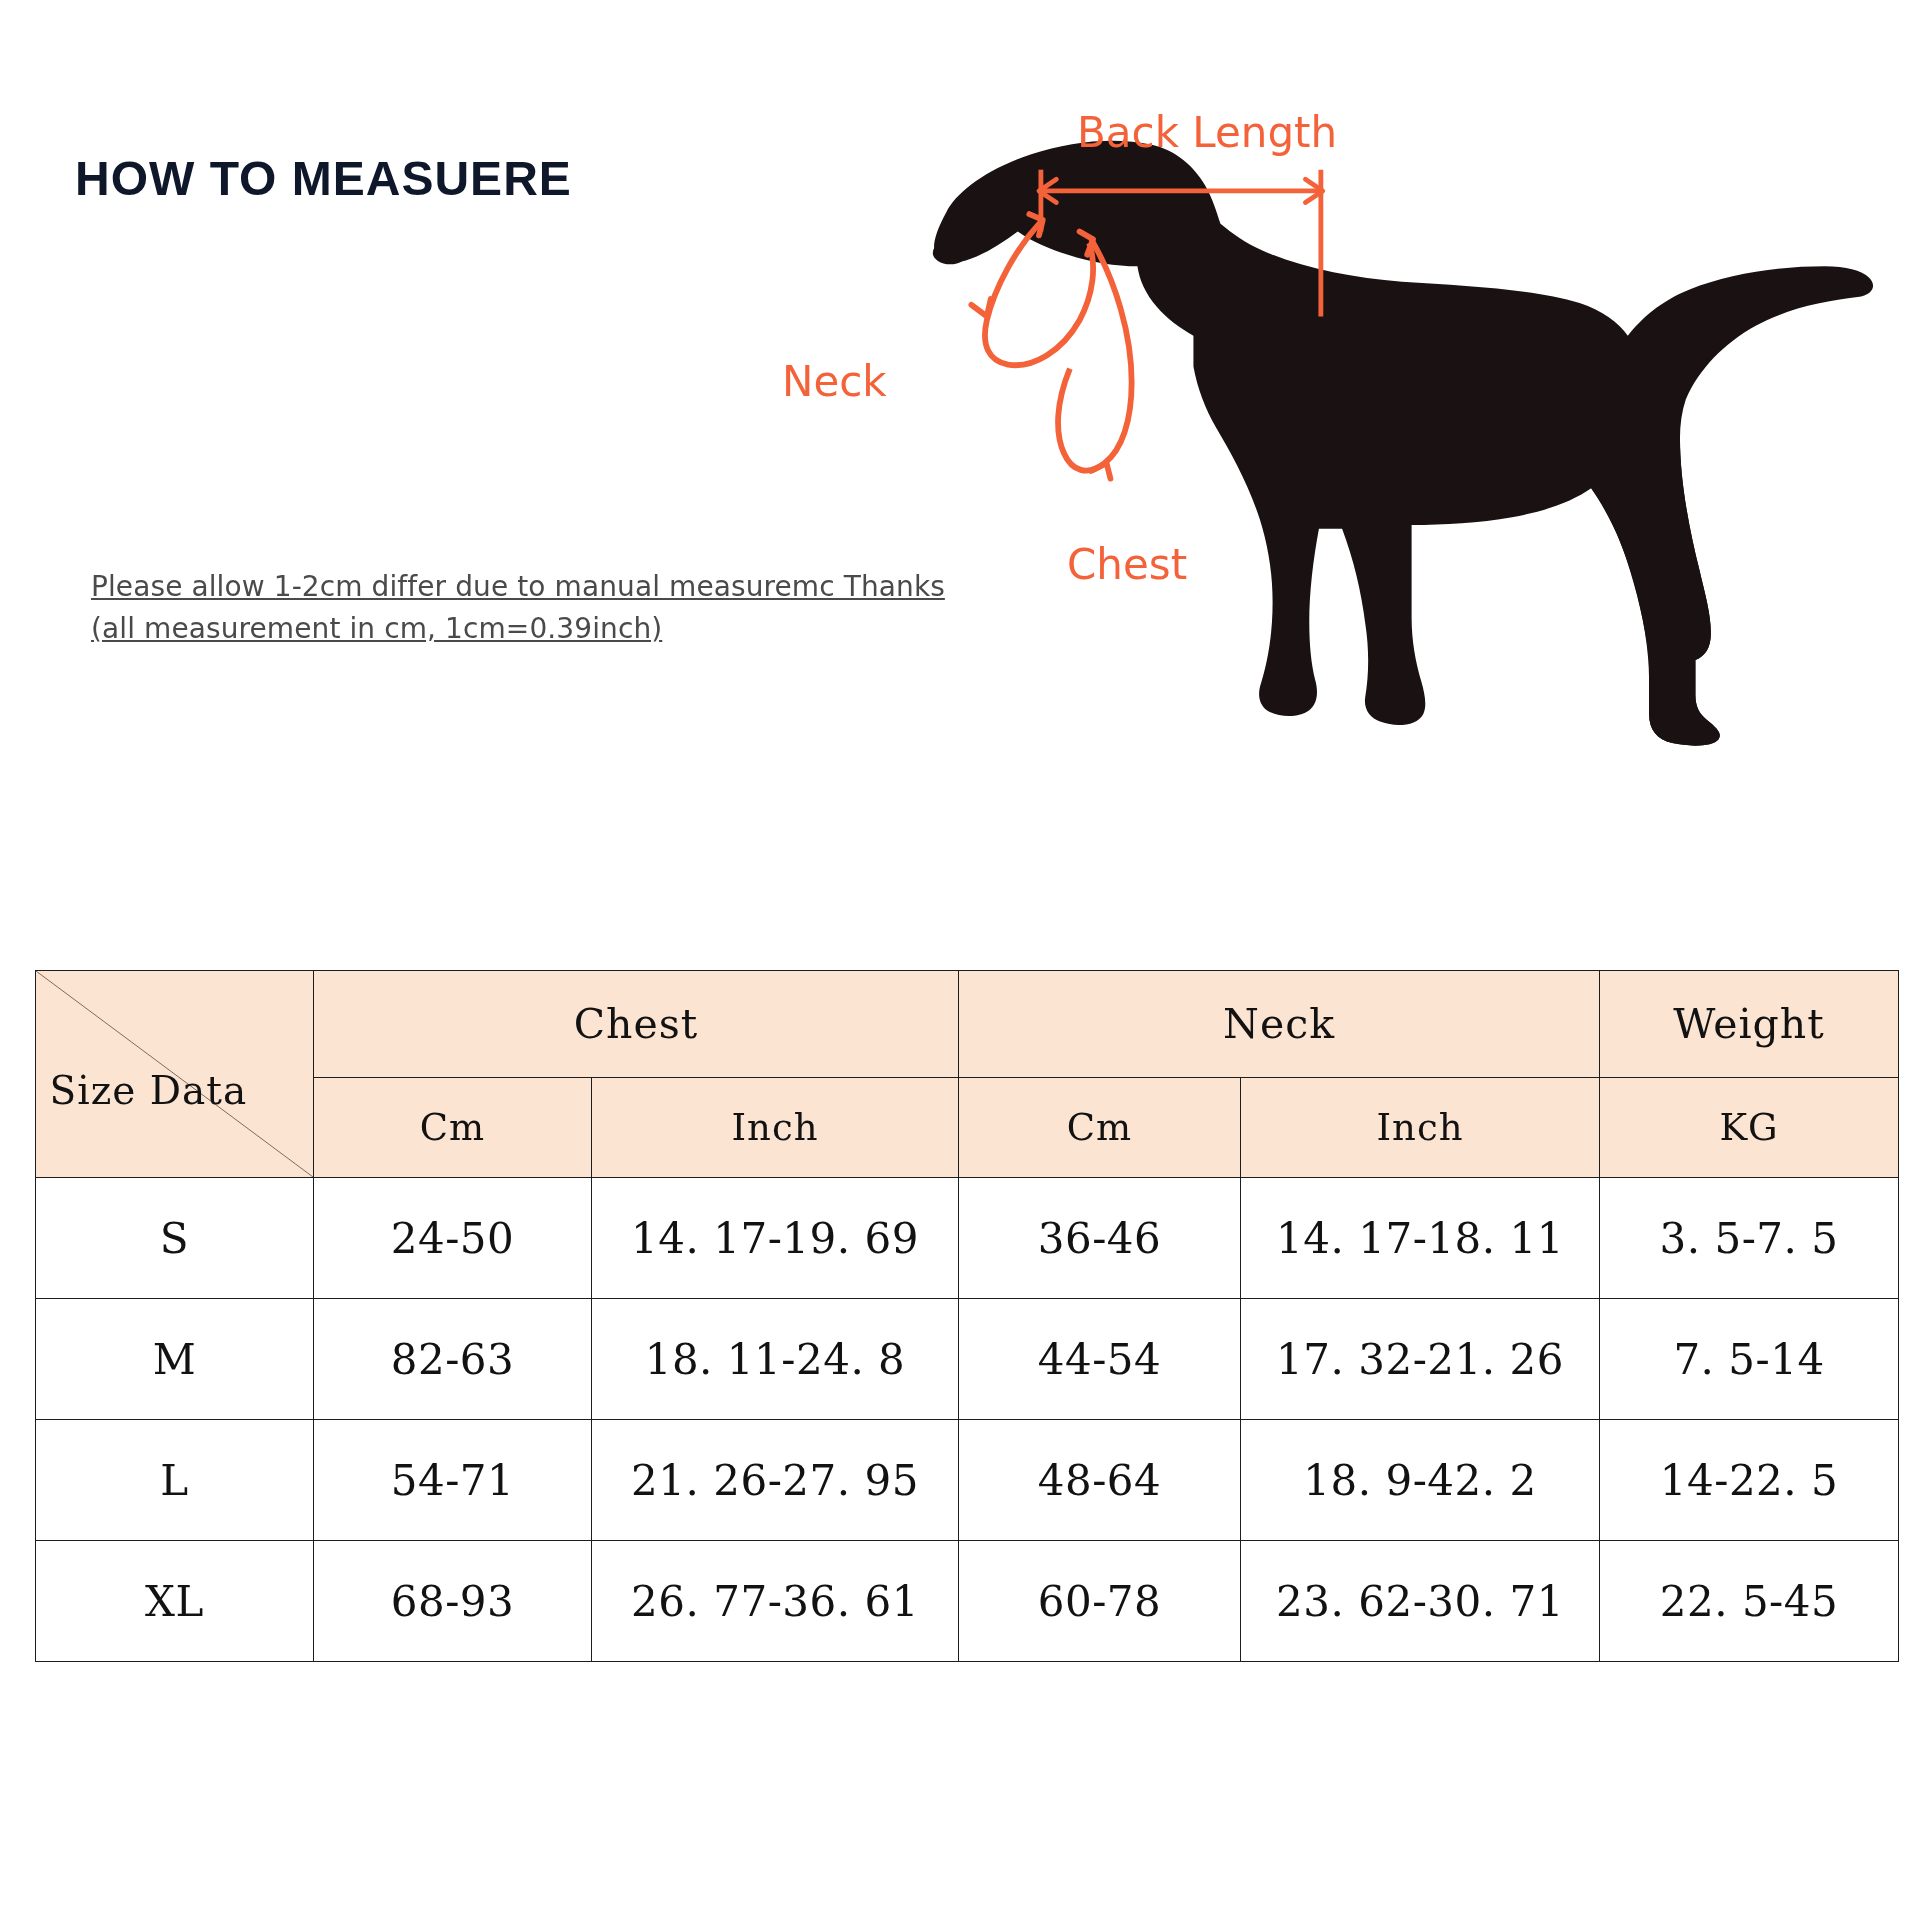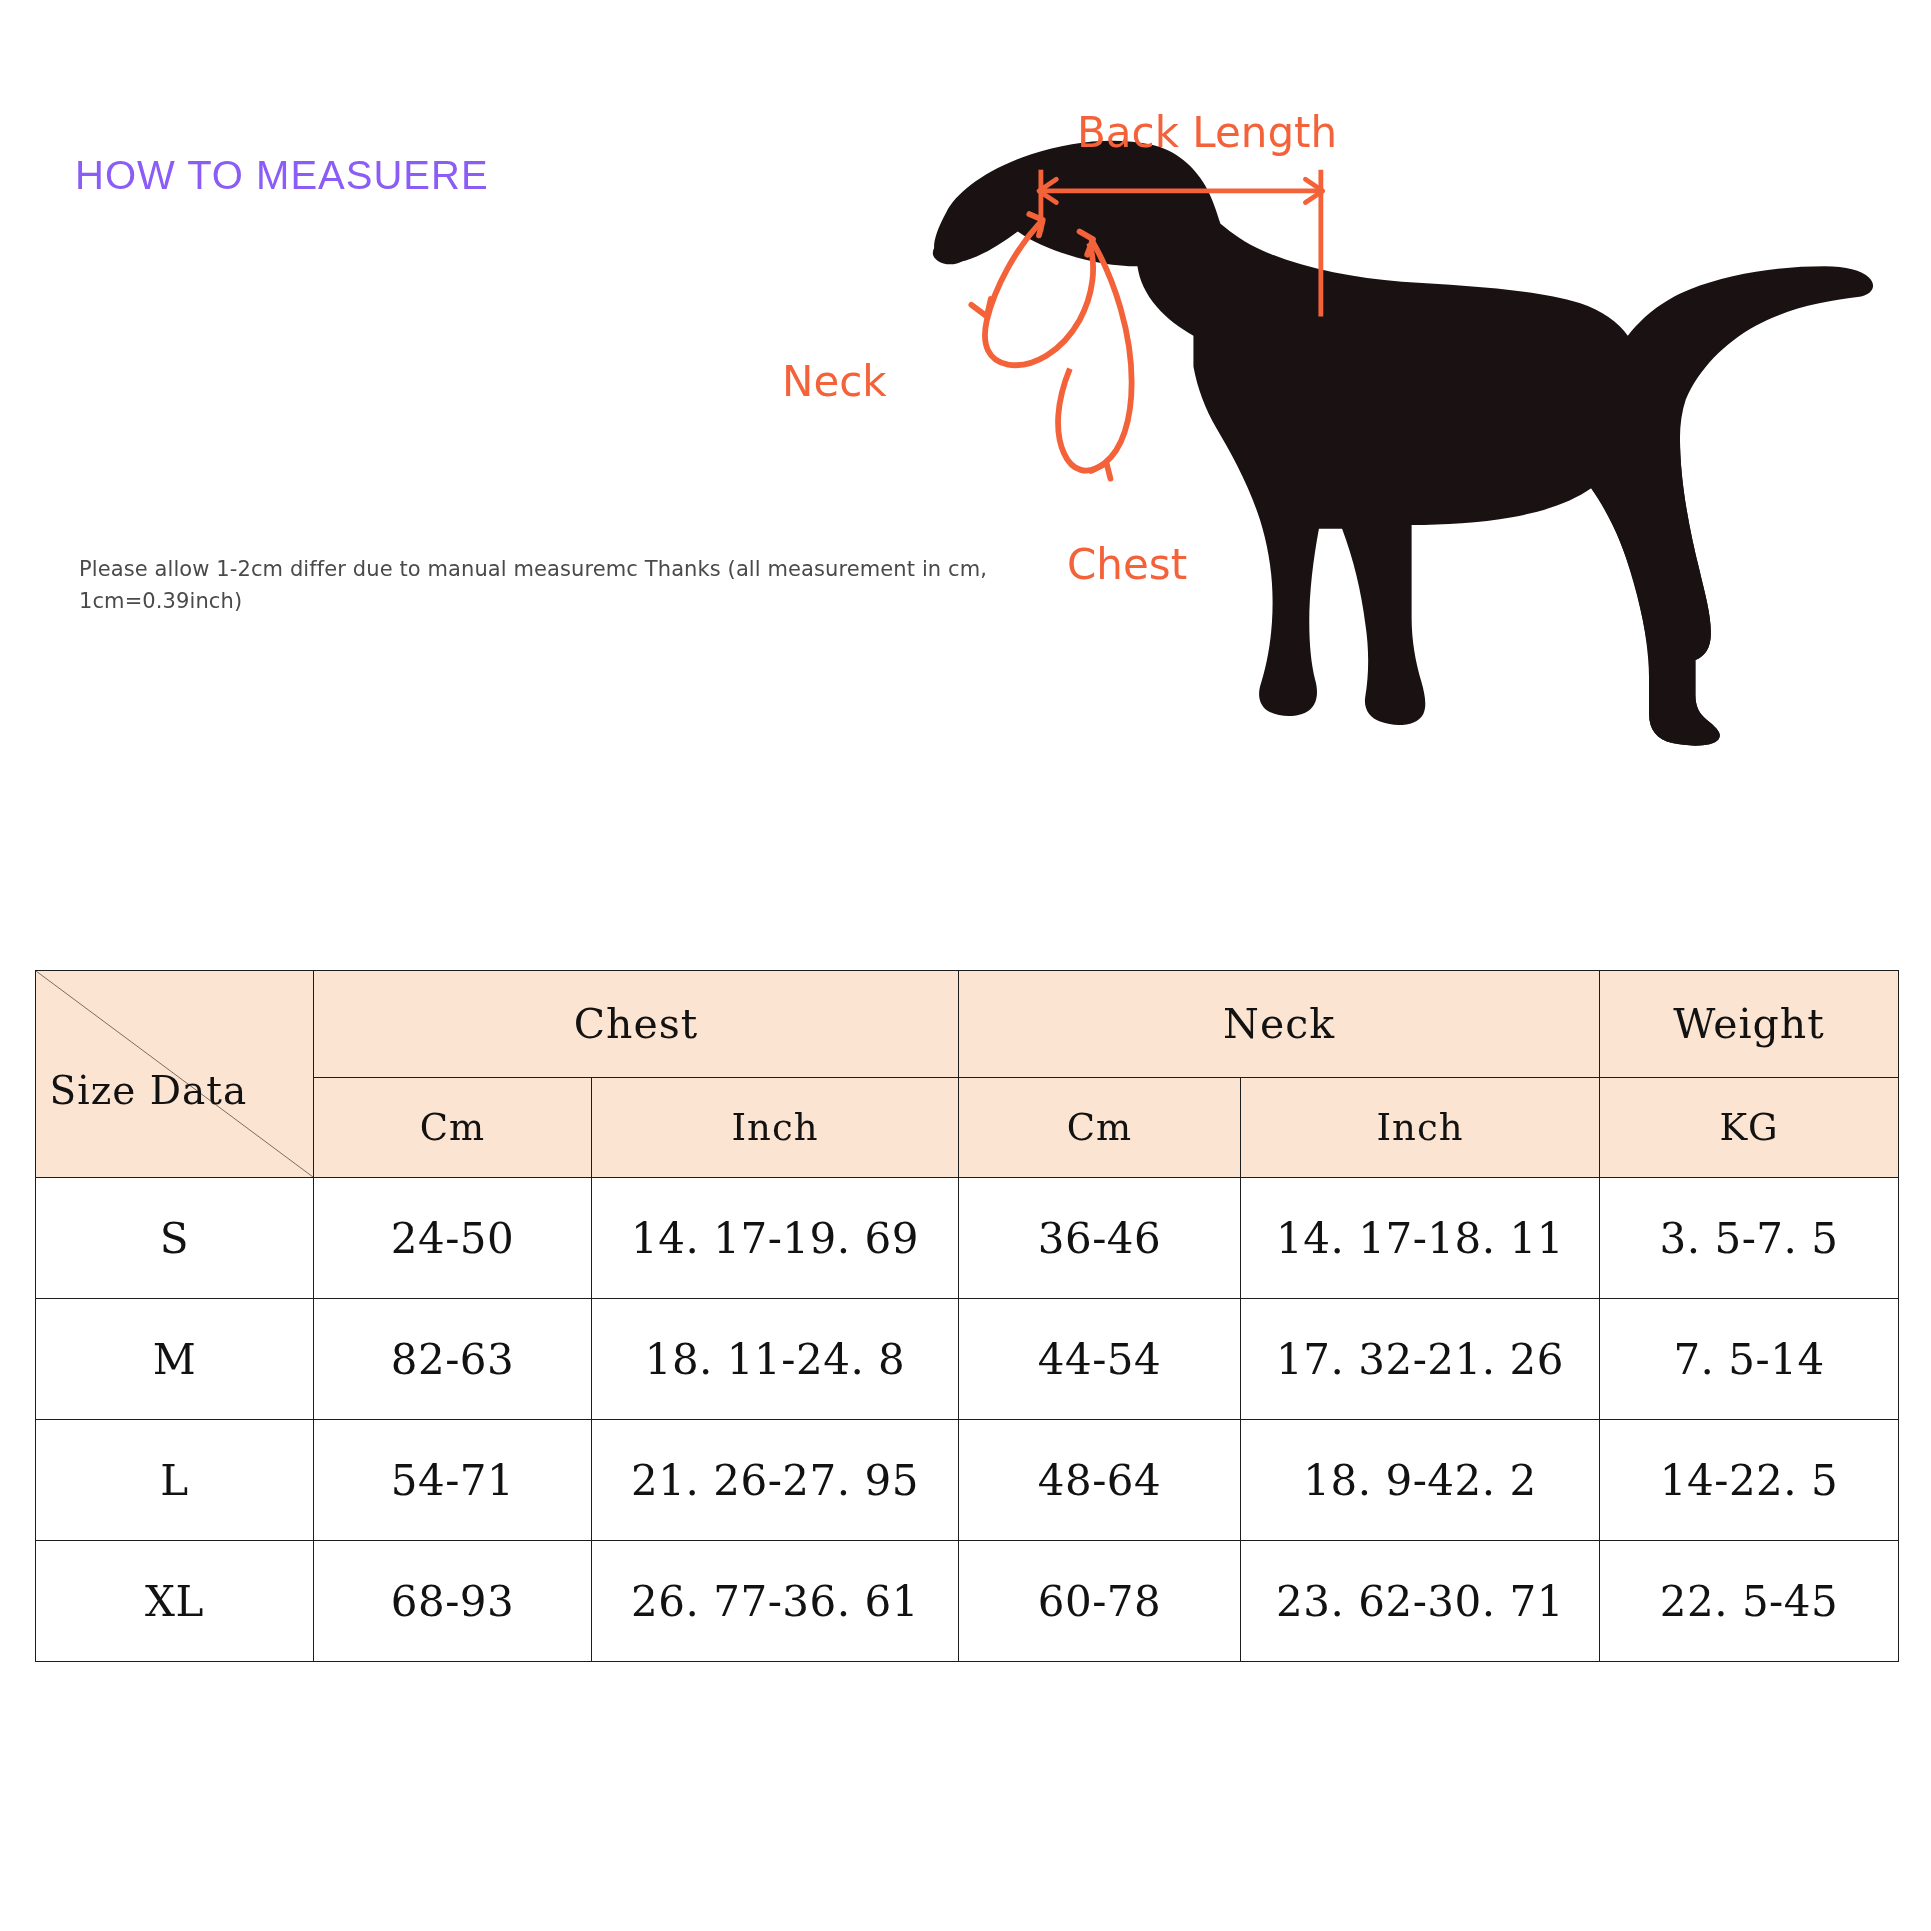--- a/index.html
+++ b/index.html
@@ -17,24 +17,24 @@
 
   
   .info-block {
     position: absolute;
     left: 75px;
     top: 154px;
     width: 869px;
   }
   .headline {
     font-family: "Liberation Sans", sans-serif;
-    font-weight: normal;
-    font-size: 40px;
+    font-weight: bold;
+    font-size: 48px;
     letter-spacing: 1px;
-    color: #8b5cf6;
+    color: #0f172a;
     margin: 0 0 33px 0;
     line-height: 1.05;
   }
   .sub-text {
     font-family: "DejaVu Sans", sans-serif;
     font-size: 29px;
     color: #3b3b3b;
     line-height: 1.45;
     margin: 0;
     letter-spacing: 0.2px;
@@ -48,25 +48,26 @@
   .attention-title {
     font-family: "Liberation Sans", sans-serif;
     font-weight: bold;
     font-size: 50px;
     color: #f04e33;
     margin: 0 0 25px 0;
     letter-spacing: 0.5px;
   }
   .attention-text {
     font-family: "DejaVu Sans", sans-serif;
-    font-size: 21px;
+    font-size: 28px;
     color: #4a4a4a;
     line-height: 1.5;
-    margin: 4px;
+    margin: 16px;
     letter-spacing: 0.1px;
+    text-decoration: underline;
   }
 
   
   .illustration {
     position: absolute;
     left: 927px;
     top: 77px;
     width: 975px;
     height: 792px;
   }

